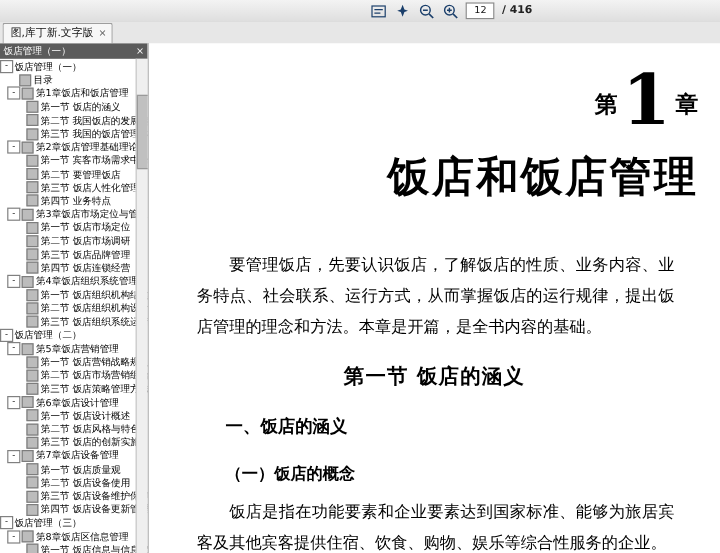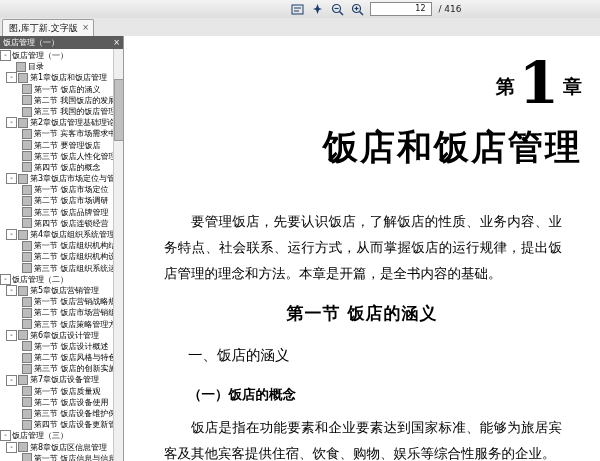--- a/index.html
+++ b/index.html
@@ -54,26 +54,26 @@
   }
   .tb-ico svg { display: block; }
   .pagebox {
     width: 22px; height: 12px;
     border: 1px solid #8a8a8a;
     background: #fff;
     font-size: 8px;
     line-height: 12px;
     text-align: center;
     color: #111;
-    padding-left: 38px;
   }
   .pagetot {
     font-size: 9px;
     color: #222;
     letter-spacing: 0;
+    font-weight: bold;
   }
 
   
   .tabbar {
     position: absolute;
     left: 0; top: 18px;
     width: 600px; height: 18px;
     background: #e7e7e7;
     border-bottom: 1px solid #9e9e9e;
   }
@@ -259,21 +259,21 @@
     font-size: 17px;
     font-weight: bold;
     letter-spacing: 1px;
     font-family: "DejaVu Sans", "Liberation Sans", sans-serif;
   }
   .sec-h2 {
     position: absolute;
     left: 64px;
     top: 310px;
     font-size: 14.5px;
-    font-weight: normal;
+    font-weight: bold;
     font-family: "DejaVu Sans", "Liberation Sans", sans-serif;
   }
   .sec-h3 {
     position: absolute;
     left: 64px;
     top: 350px;
     font-size: 13.5px;
     font-weight: bold;
     font-family: Liberation Sans, sans-serif;
   }
@@ -388,21 +388,21 @@
         <div class="sb-row">
           <span class="ind" style="width: 12px;"></span>
           <span class="twisty none"></span>
           <span class="bullet"></span>
           <span class="lbl">第三节  饭店人性化管理</span>
         </div>
         <div class="sb-row">
           <span class="ind" style="width: 12px;"></span>
           <span class="twisty none"></span>
           <span class="bullet"></span>
-          <span class="lbl">第四节  饭店的概念</span>
+          <span class="lbl">第四节  业务特点</span>
         </div>
         <div class="sb-row">
           <span class="ind" style="width: 6px;"></span>
           <span class="twisty">-</span>
           <span class="bullet"></span>
           <span class="lbl">第3章饭店市场定位与管理</span>
         </div>
         <div class="sb-row">
           <span class="ind" style="width: 12px;"></span>
           <span class="twisty none"></span>

